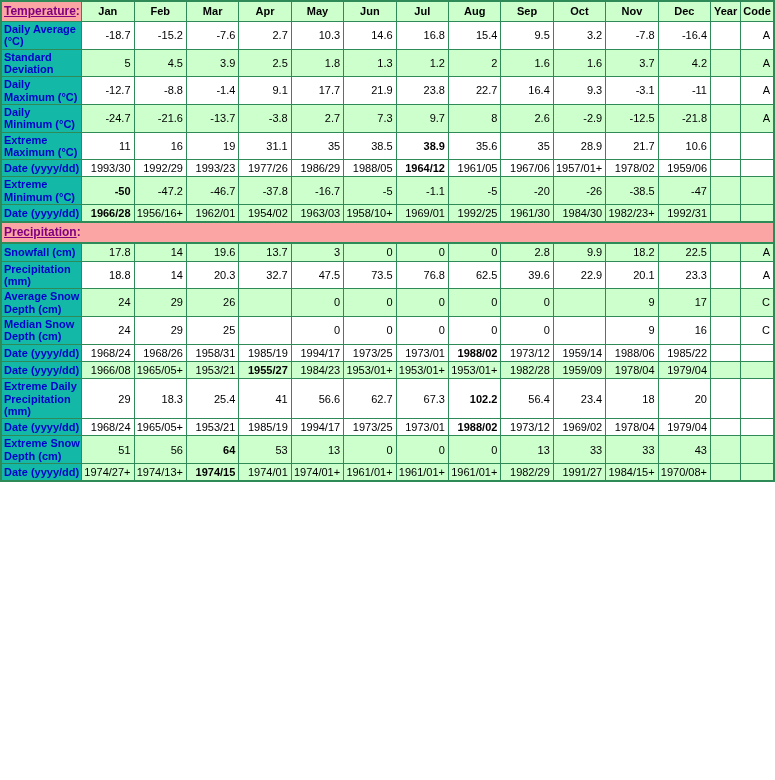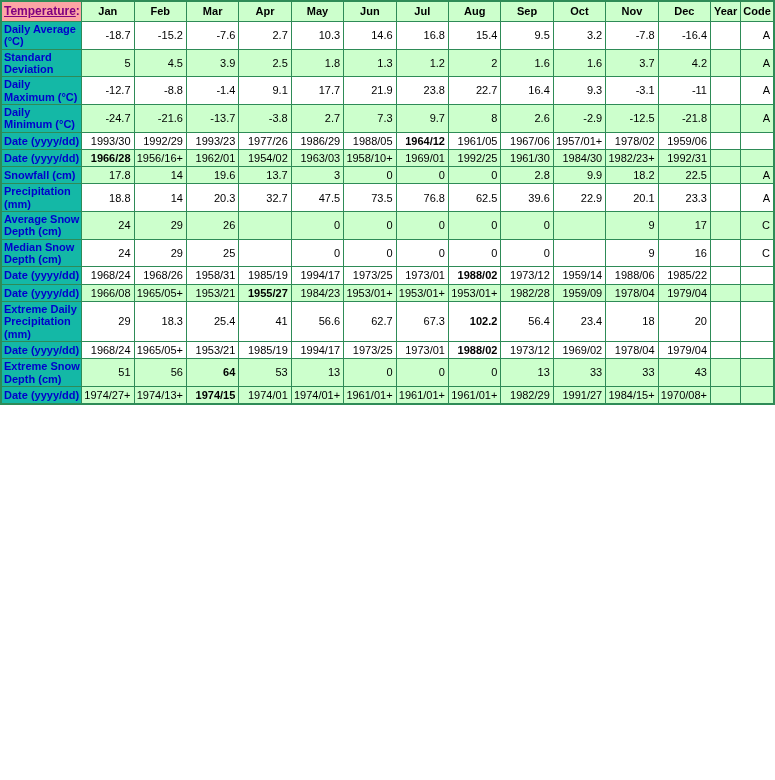--- a/index.html
+++ b/index.html
@@ -169,52 +169,89 @@
         <td class="num shade">9.7</td>
         <td class="num shade">8</td>
         <td class="num shade">2.6</td>
         <td class="num shade">-2.9</td>
         <td class="num shade">-12.5</td>
         <td class="num shade">-21.8</td>
         <td class="num shade"></td>
         <td class="num shade">A</td>
       </tr>
       <tr>
+        <td class="label">Extreme Maximum (°C)</td>
+        <td class="num">11</td>
+        <td class="num">16</td>
+        <td class="num">19</td>
+        <td class="num">31.1</td>
+        <td class="num">35</td>
+        <td class="num">38.5</td>
+        <td class="num bold">38.9</td>
+        <td class="num">35.6</td>
+        <td class="num">35</td>
+        <td class="num">28.9</td>
+        <td class="num">21.7</td>
+        <td class="num">10.6</td>
+        <td class="num"></td>
+        <td class="num"></td>
+      </tr>
+      <tr>
         <td class="label">Date (yyyy/dd)</td>
         <td class="num">1993/30</td>
         <td class="num">1992/29</td>
         <td class="num">1993/23</td>
         <td class="num">1977/26</td>
         <td class="num">1986/29</td>
         <td class="num">1988/05</td>
         <td class="num bold">1964/12</td>
         <td class="num">1961/05</td>
         <td class="num">1967/06</td>
         <td class="num">1957/01+</td>
         <td class="num">1978/02</td>
         <td class="num">1959/06</td>
         <td class="num"></td>
         <td class="num"></td>
       </tr>
       <tr>
+        <td class="label">Extreme Minimum (°C)</td>
+        <td class="num shade bold">-50</td>
+        <td class="num shade">-47.2</td>
+        <td class="num shade">-46.7</td>
+        <td class="num shade">-37.8</td>
+        <td class="num shade">-16.7</td>
+        <td class="num shade">-5</td>
+        <td class="num shade">-1.1</td>
+        <td class="num shade">-5</td>
+        <td class="num shade">-20</td>
+        <td class="num shade">-26</td>
+        <td class="num shade">-38.5</td>
+        <td class="num shade">-47</td>
+        <td class="num shade"></td>
+        <td class="num shade"></td>
+      </tr>
+      <tr>
         <td class="label">Date (yyyy/dd)</td>
         <td class="num shade bold">1966/28</td>
         <td class="num shade">1956/16+</td>
         <td class="num shade">1962/01</td>
         <td class="num shade">1954/02</td>
         <td class="num shade">1963/03</td>
         <td class="num shade">1958/10+</td>
         <td class="num shade">1969/01</td>
         <td class="num shade">1992/25</td>
         <td class="num shade">1961/30</td>
         <td class="num shade">1984/30</td>
         <td class="num shade">1982/23+</td>
         <td class="num shade">1992/31</td>
         <td class="num shade"></td>
         <td class="num shade"></td>
+      </tr>
+      <tr class="section-sep">
+        <td class="section-cell" colspan="15"><span class="title-link">Precipitation</span><span class="title-colon">:</span></td>
       </tr>
       <tr>
         <td class="label">Snowfall (cm)</td>
         <td class="num shade">17.8</td>
         <td class="num shade">14</td>
         <td class="num shade">19.6</td>
         <td class="num shade">13.7</td>
         <td class="num shade">3</td>
         <td class="num shade">0</td>
         <td class="num shade">0</td>

